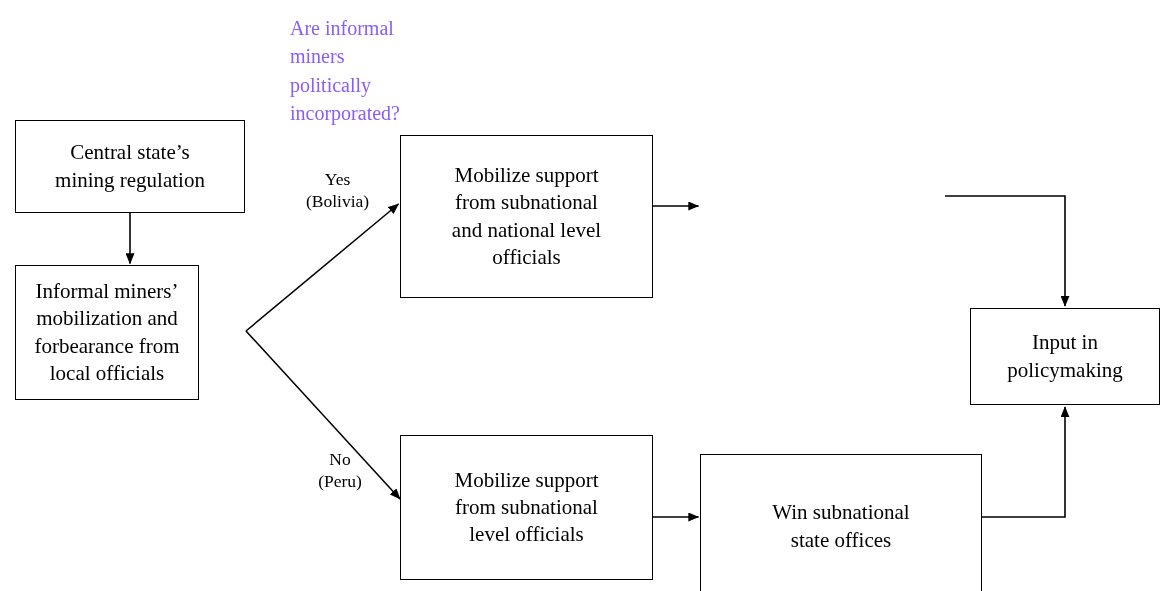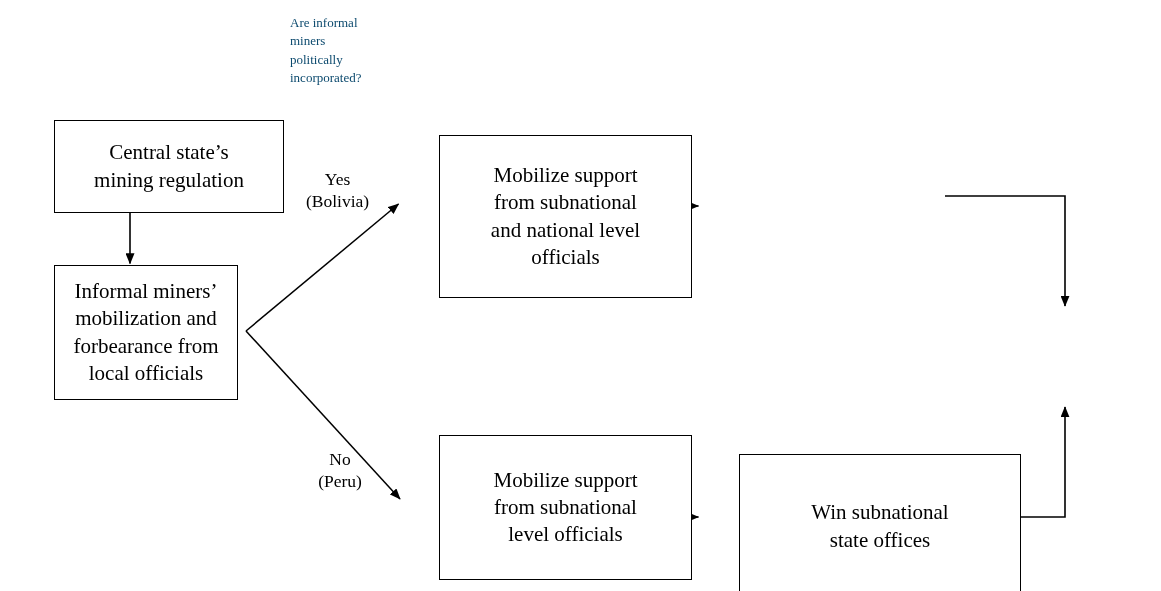--- a/index.html
+++ b/index.html
@@ -32,38 +32,37 @@
     background: #ffffff;
     display: flex;
     align-items: center;
     justify-content: center;
     text-align: center;
     line-height: 1.30;
     font-size: 21px;
     color: #000000;
     white-space: pre-line;
     padding: 8px 8px;
-    margin-left: 39px;
   }
   .edge-label {
     position: absolute;
     text-align: center;
     font-size: 17.5px;
     line-height: 1.28;
     white-space: pre-line;
     color: #000000;
     background: transparent;
   }
   .question-label {
     position: absolute;
     text-align: left;
-    font-size: 13px;
+    font-size: 20px;
     line-height: 1.42;
     white-space: pre-line;
-    color: #0c4a6e;
+    color: #8b5cf6;
   }
 </style>
 </head>
 <body>
 
 <div id="canvas">
 
   <svg id="edges" viewBox="0 0 1161 591" xmlns="http://www.w3.org/2000/svg">
     <defs>
       <marker id="arrowhead" markerWidth="11" markerHeight="9" refX="10.2" refY="4.5" orient="auto" markerUnits="userSpaceOnUse">
@@ -105,20 +104,22 @@
 officials</div>
 
 
   <div class="node" style="left:400px; top:435px; width:253px; height:145px;">Mobilize support
 from subnational
 level officials</div>
 
   <div class="node" style="left:700px; top:454px; width:282px; height:145px;">Win subnational
 state offices</div>
 
+  <div class="node" style="left:970px; top:308px; width:190px; height:97px;">Input in
+policymaking</div>
 
   <div class="edge-label" style="left:290px; top:168px; width:95px;">Yes
 (Bolivia)</div>
 
   <div class="edge-label" style="left:300px; top:448px; width:80px;">No
 (Peru)</div>
 
 </div>
 
 </body></html>

